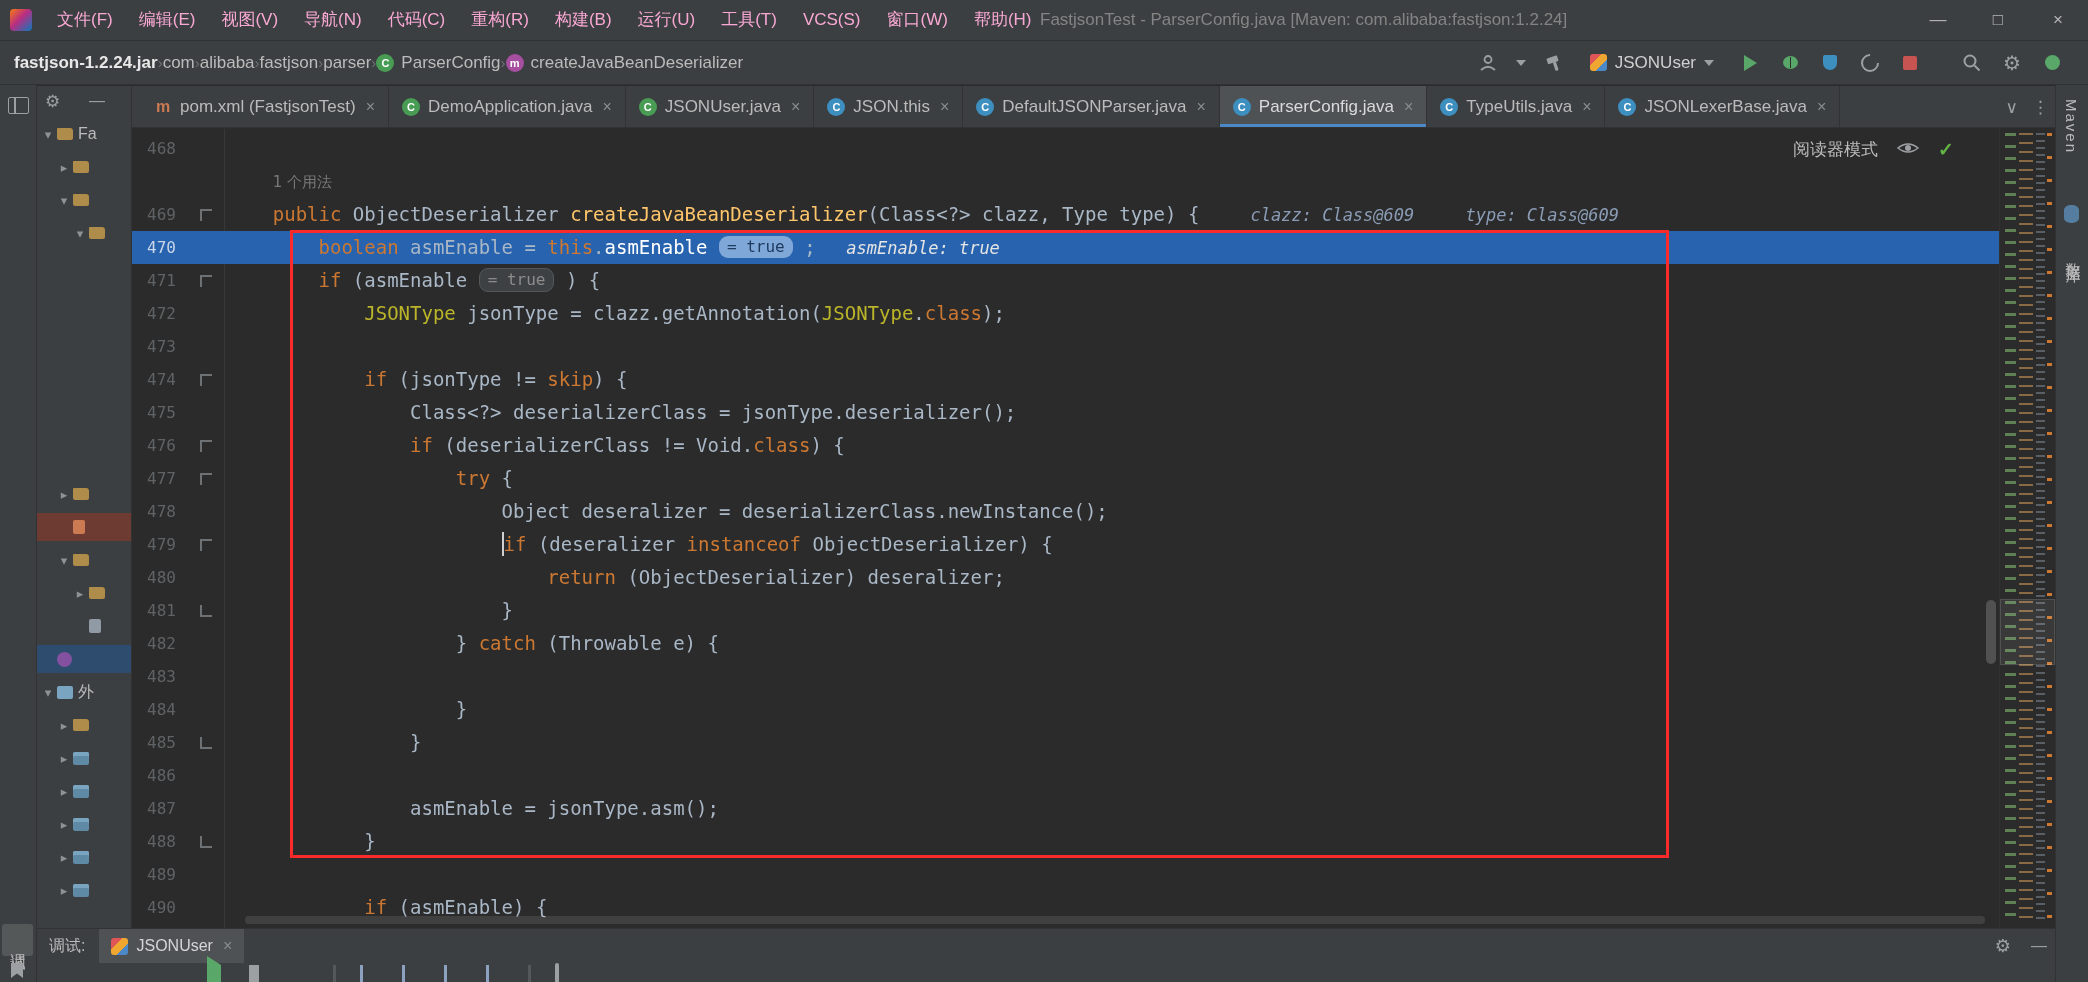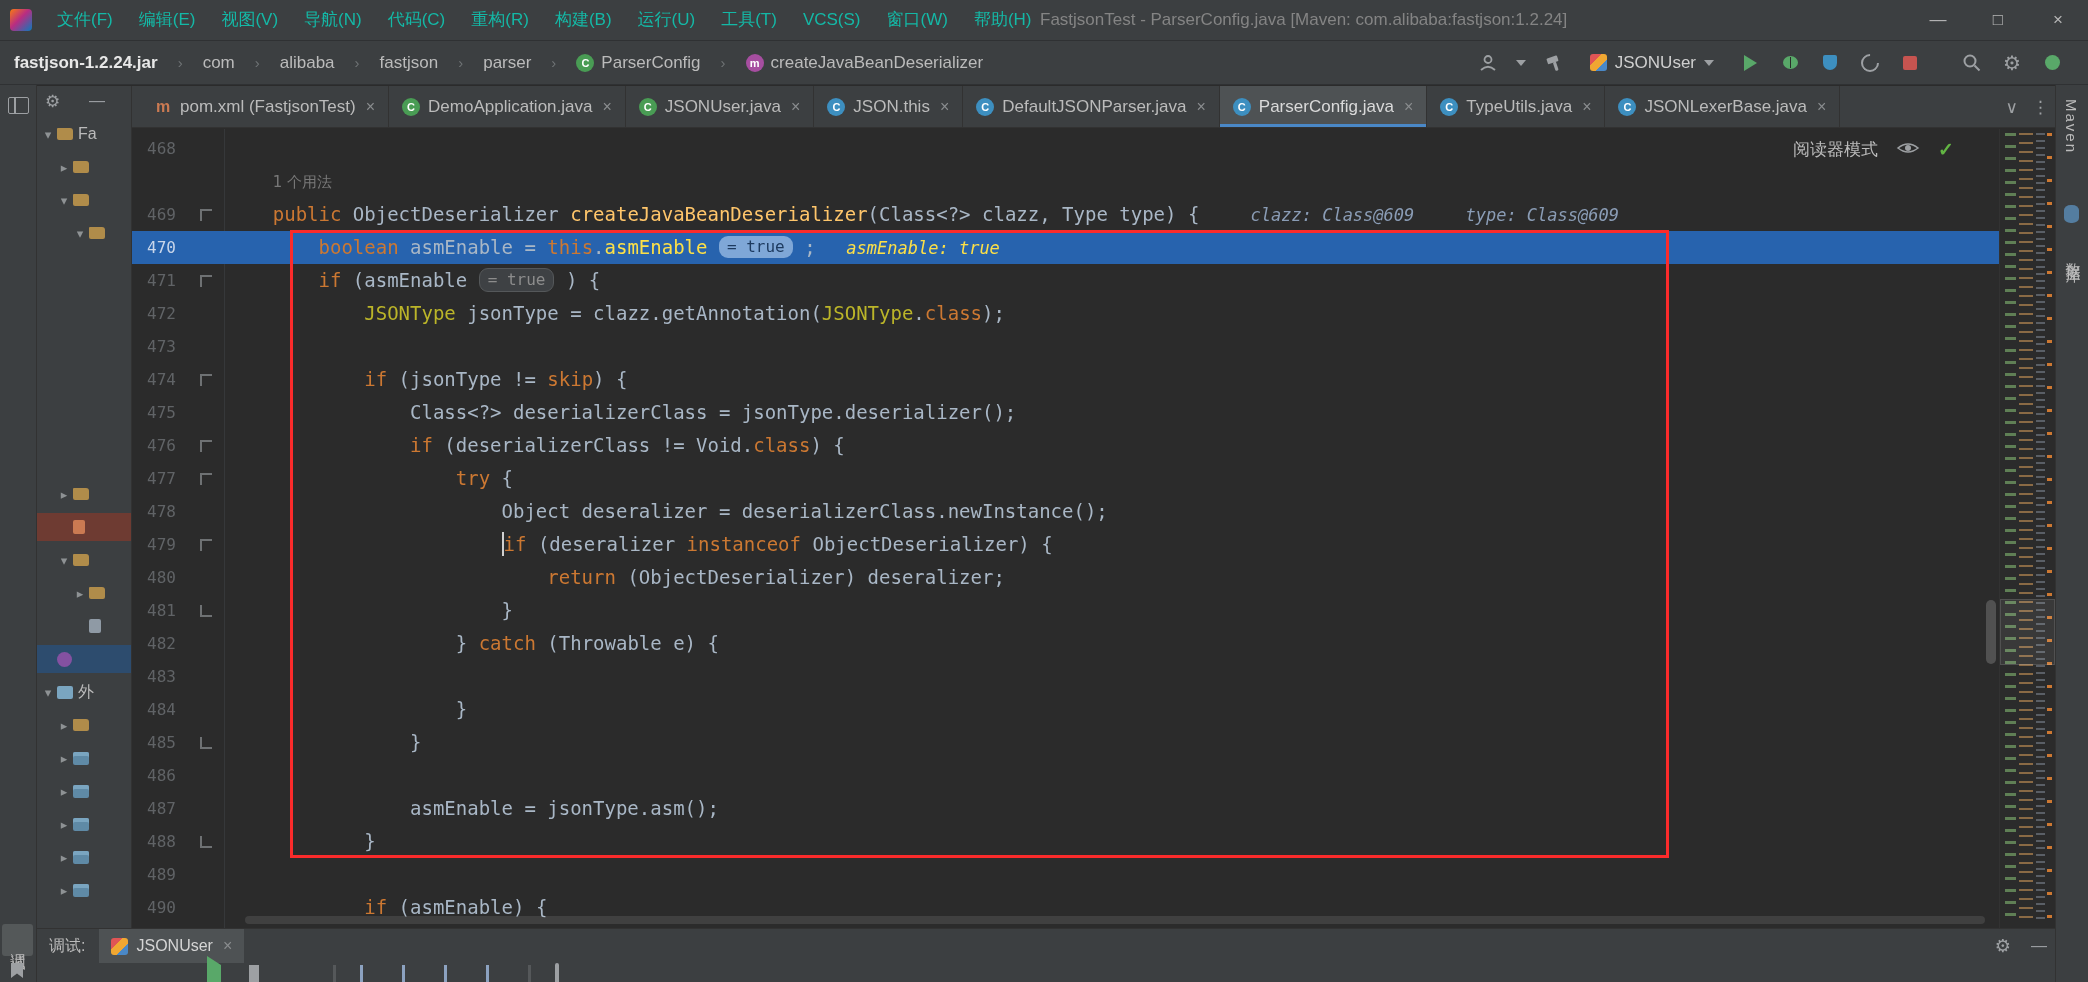--- a/index.html
+++ b/index.html
@@ -5,30 +5,30 @@
   html,body{margin:0;padding:0;background:#1e1e1e;}
   #app{position:relative;width:2088px;height:982px;background:#2b2b2b;overflow:hidden;
        font-family:"Liberation Sans",sans-serif;color:#bbbbbb;-webkit-font-smoothing:antialiased;}
 
   
   #titlebar{position:absolute;top:0;left:0;right:0;height:40px;background:#3c3f41;
             border-bottom:1px solid #2f3133;display:flex;align-items:center;}
   #ide-logo{width:22px;height:22px;margin:0 12px 0 10px;border-radius:4px;
             background:linear-gradient(135deg,#f97a12 0%,#b92d82 45%,#0a7bbd 100%);}
   #menu-items{display:flex;align-items:center;}
-  .menu-item{padding:0 13px;font-size:17px;color:#14b8a6;line-height:40px;white-space:nowrap;text-align:center;}
+  .menu-item{padding:0 13px;font-size:17px;color:#f9a8d4;line-height:40px;white-space:nowrap;text-align:center;}
   #win-title{position:absolute;left:1040px;top:0;line-height:40px;font-size:17px;color:#848484;white-space:nowrap;}
   #win-controls{position:absolute;right:0;top:0;height:40px;display:flex;}
   .win-btn{width:60px;height:40px;display:flex;align-items:center;justify-content:center;
            color:#b6b6b6;font-size:17px;}
 
   
   #navbar{position:absolute;top:41px;left:0;right:0;height:44px;background:#3c3f41;
           border-bottom:1px solid #2f3133;display:flex;align-items:center;padding:0 14px;box-sizing:border-box;}
-  #breadcrumbs{display:flex;align-items:center;gap:20px;font-size:17px;}
+  #breadcrumbs{display:flex;align-items:center;gap:0;font-size:17px;}
   .crumb{display:flex;align-items:center;gap:7px;color:#bbbbbb;white-space:nowrap;}
   .crumb.bold{color:#e8e8e8;font-weight:bold;}
   .crumb-sep{color:#6f7375;font-size:15px;}
   .ci{display:inline-block;width:18px;height:18px;border-radius:50%;text-align:center;
       font:bold 11px/18px "Liberation Sans",sans-serif;color:#fff;flex:0 0 auto;}
   .ci.class-green{background:#499C54;}
   .ci.class-blue{background:#3d8fc0;}
   .ci.method{background:#a64ea0;}
   .ci.maven{background:none;color:#cb7a52;font-size:16px;line-height:18px;}
   #run-cluster{margin-left:auto;display:flex;align-items:center;gap:16px;padding-right:10px;}
@@ -100,26 +100,26 @@
   .crow.hl{background:#2763ae;}
   .ln{width:44px;text-align:right;color:#606366;font:16px/33px "DejaVu Sans Mono",monospace;flex:0 0 auto;}
   .crow.hl .ln{color:#c9d6ea;}
   .foldcol{width:44px;flex:0 0 auto;display:flex;justify-content:flex-end;padding-right:8px;box-sizing:border-box;}
   .fold-s{width:10px;height:10px;border-left:2px solid #6e7173;border-top:2px solid #6e7173;}
   .fold-e{width:10px;height:10px;border-left:2px solid #6e7173;border-bottom:2px solid #6e7173;}
   .code{font:19px/33px "DejaVu Sans Mono",monospace;white-space:pre;padding-left:7px;}
   .t-d{color:#a9b7c6;}
   .t-k{color:#cc7832;}
   .t-m{color:#ffc66b;}
-  .t-f{color:#fde047;text-align:right;}
+  .t-f{color:#ffffff;text-align:right;}
   .t-a{color:#bbb529;}
   .t-c{color:#808080;}
   .t-inlay{color:#787878;font-family:"DejaVu Sans",sans-serif;font-size:15px;}
   .t-dbg{color:#8a9cb5;font-style:italic;font-size:17px;}
-  .t-dbgh{color:#fde047;font-style:italic;font-size:17px;}
+  .t-dbgh{color:#e5e5e5;font-style:italic;font-size:17px;}
   .t-chip{display:inline-block;background:#3e4144;border:1px solid #55585a;border-radius:9px;
           padding:0 8px;font-size:16px;line-height:22px;color:#8c8c8c;vertical-align:2px;}
   .t-chiph{display:inline-block;background:#7fa7d7;border-radius:9px;padding:0 8px;
            font-size:16px;line-height:22px;color:#1d3a5f;vertical-align:2px;}
   .t-caret{display:inline-block;width:0;height:24px;border-left:2px solid #d0d0d0;vertical-align:-5px;}
   #reader-widget{position:absolute;left:1793px;top:138px;display:flex;align-items:center;gap:18px;z-index:10;}
   #reader-label{font-size:17px;color:#bbbbbb;}
   #check-glyph{color:#62b543;font-size:19px;font-weight:bold;}
   #annotation-box{position:absolute;left:290px;top:230px;width:1373px;height:622px;
                   border:3px solid #fb2b2b;z-index:40;pointer-events:none;}

